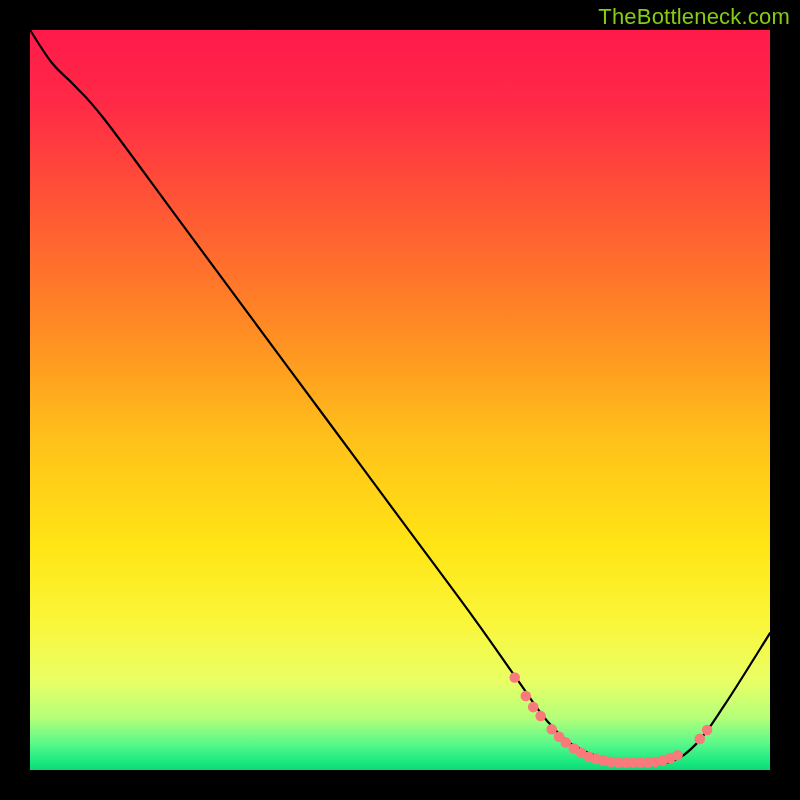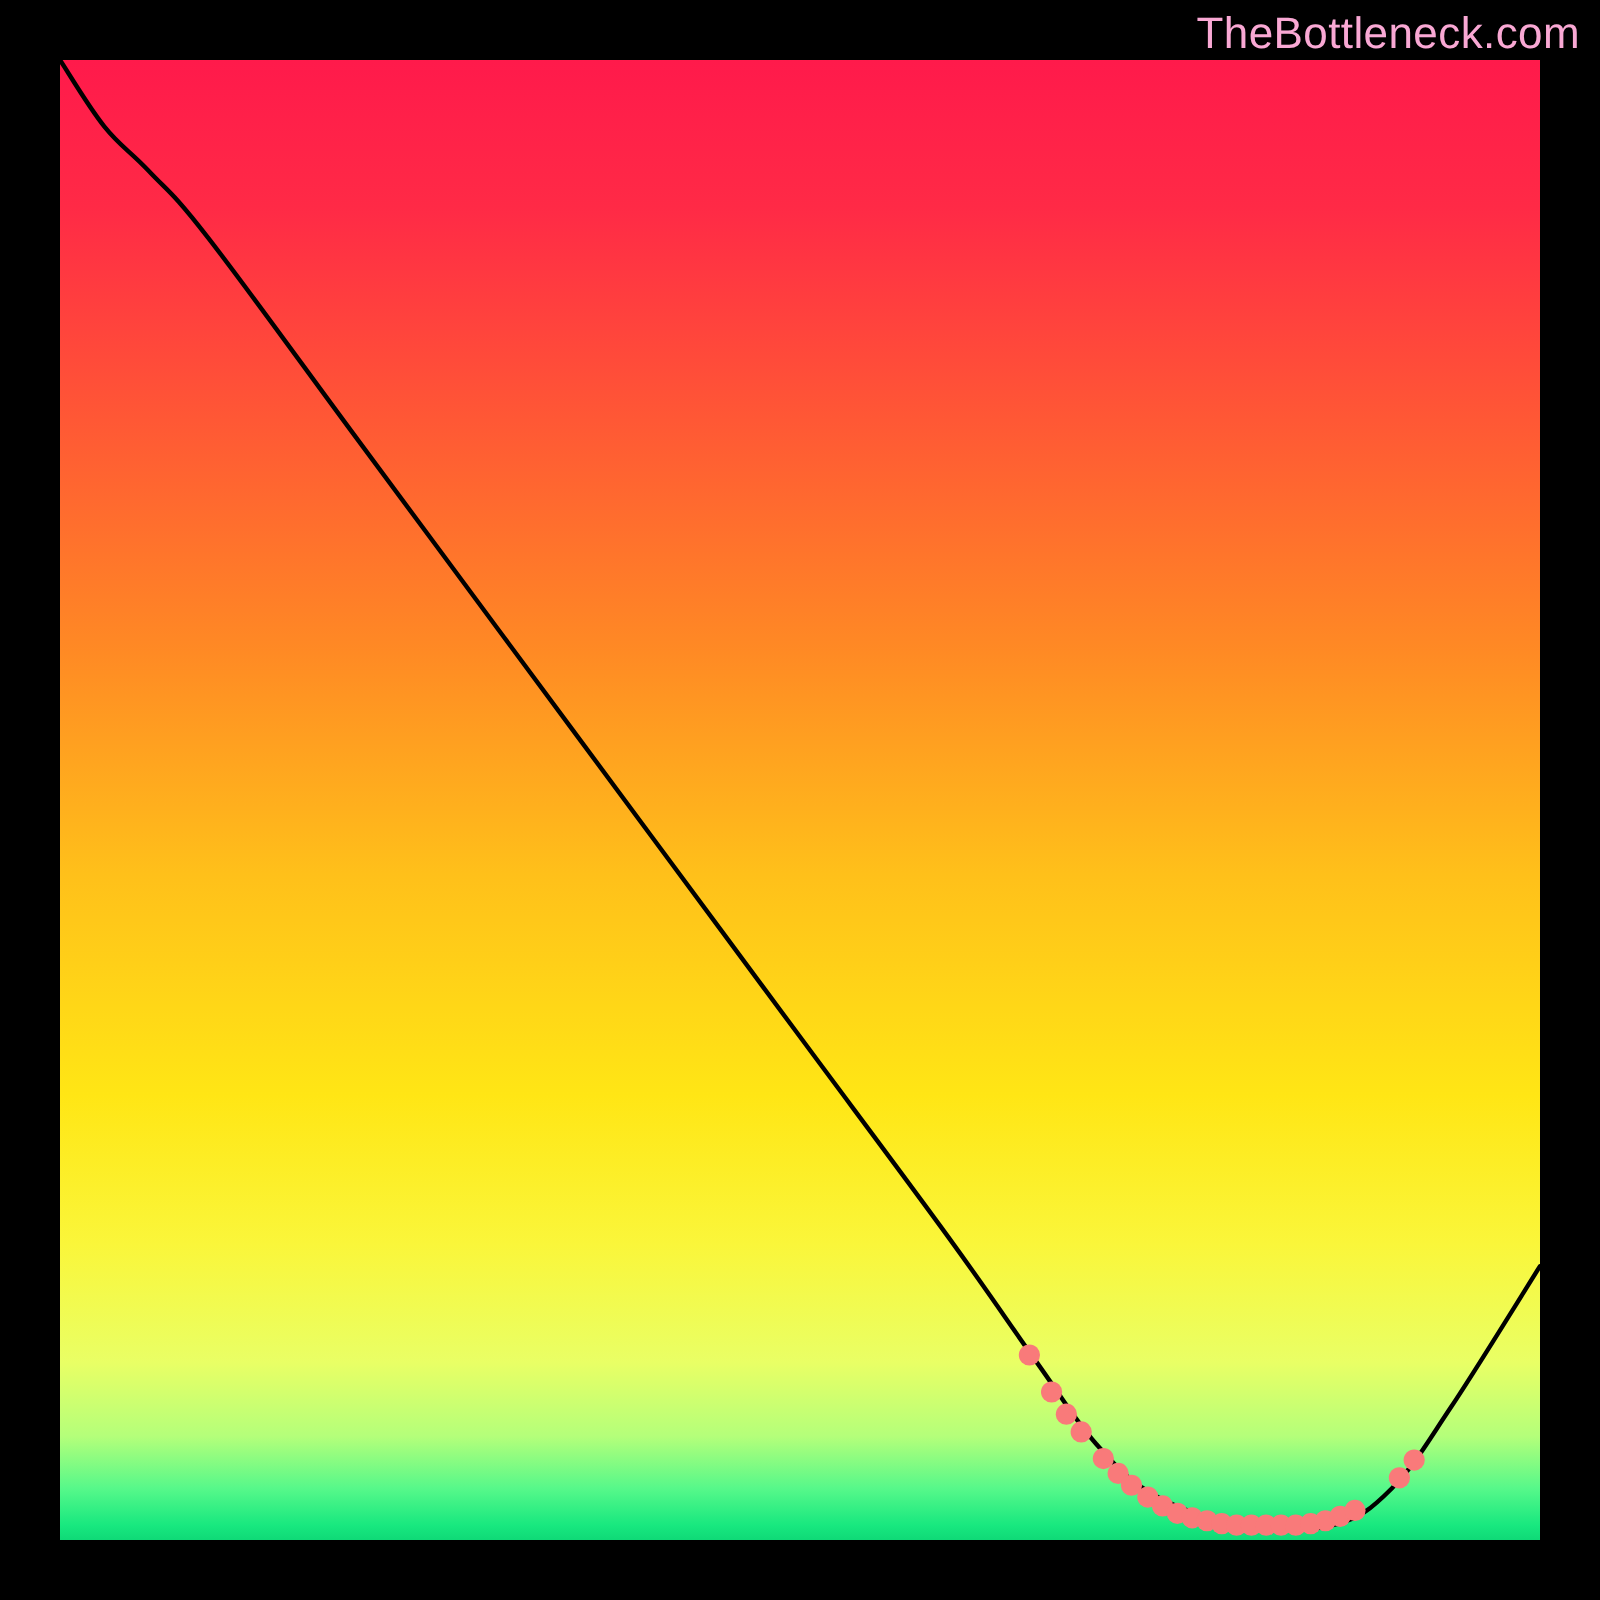--- a/index.html
+++ b/index.html
@@ -13,21 +13,21 @@
   }
   #wrap {
     position: relative;
     width: 800px;
     height: 800px;
   }
   #watermark {
     position: absolute;
     top: 4px;
     right: 10px;
-    color: #f9a8d4;
+    color: #84cc16;
     font-size: 22px;
     font-weight: 500;
     letter-spacing: 0.2px;
     z-index: 20;
     user-select: none;
   }
   svg {
     display: block;
   }
 </style>

